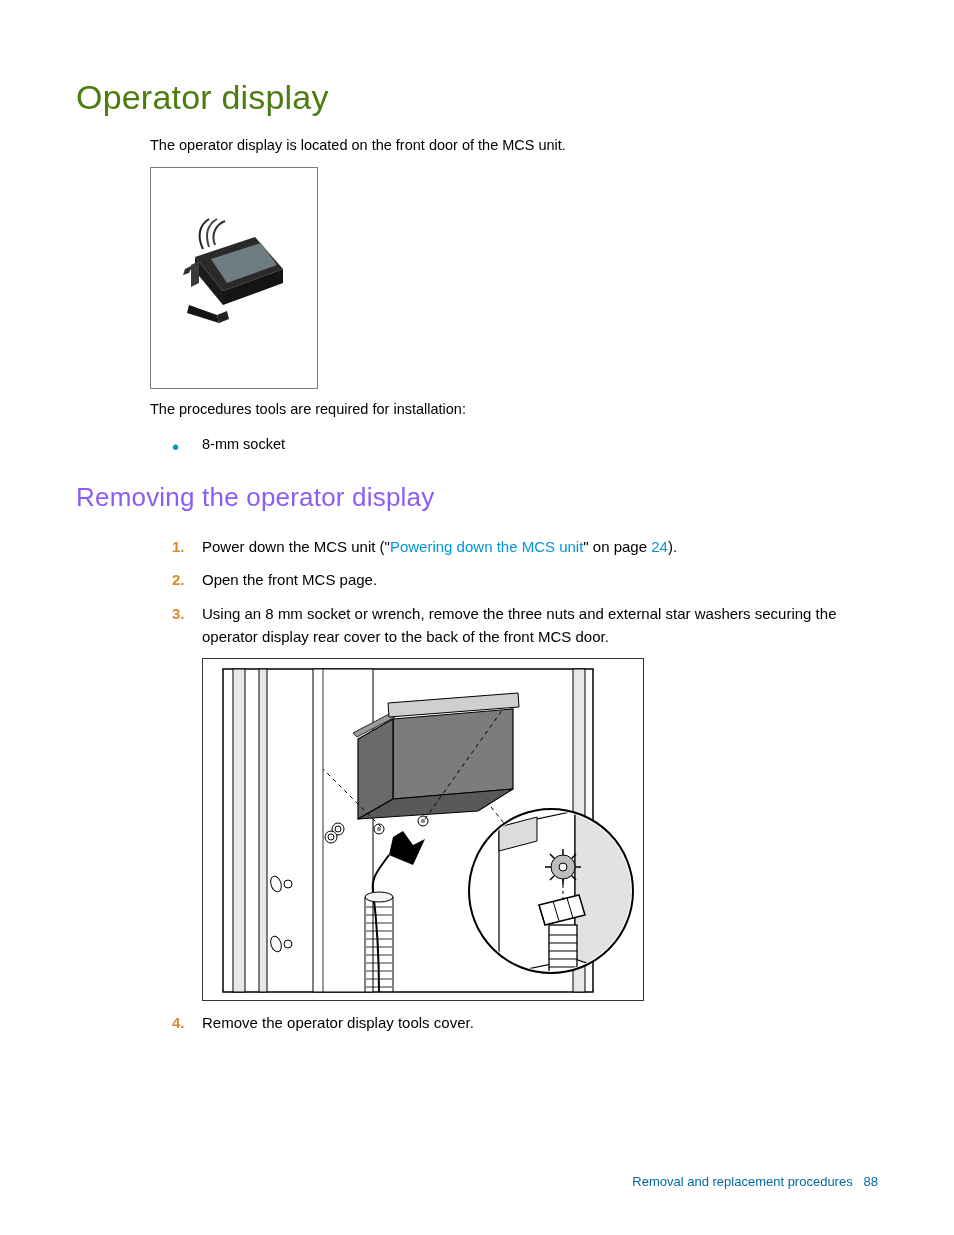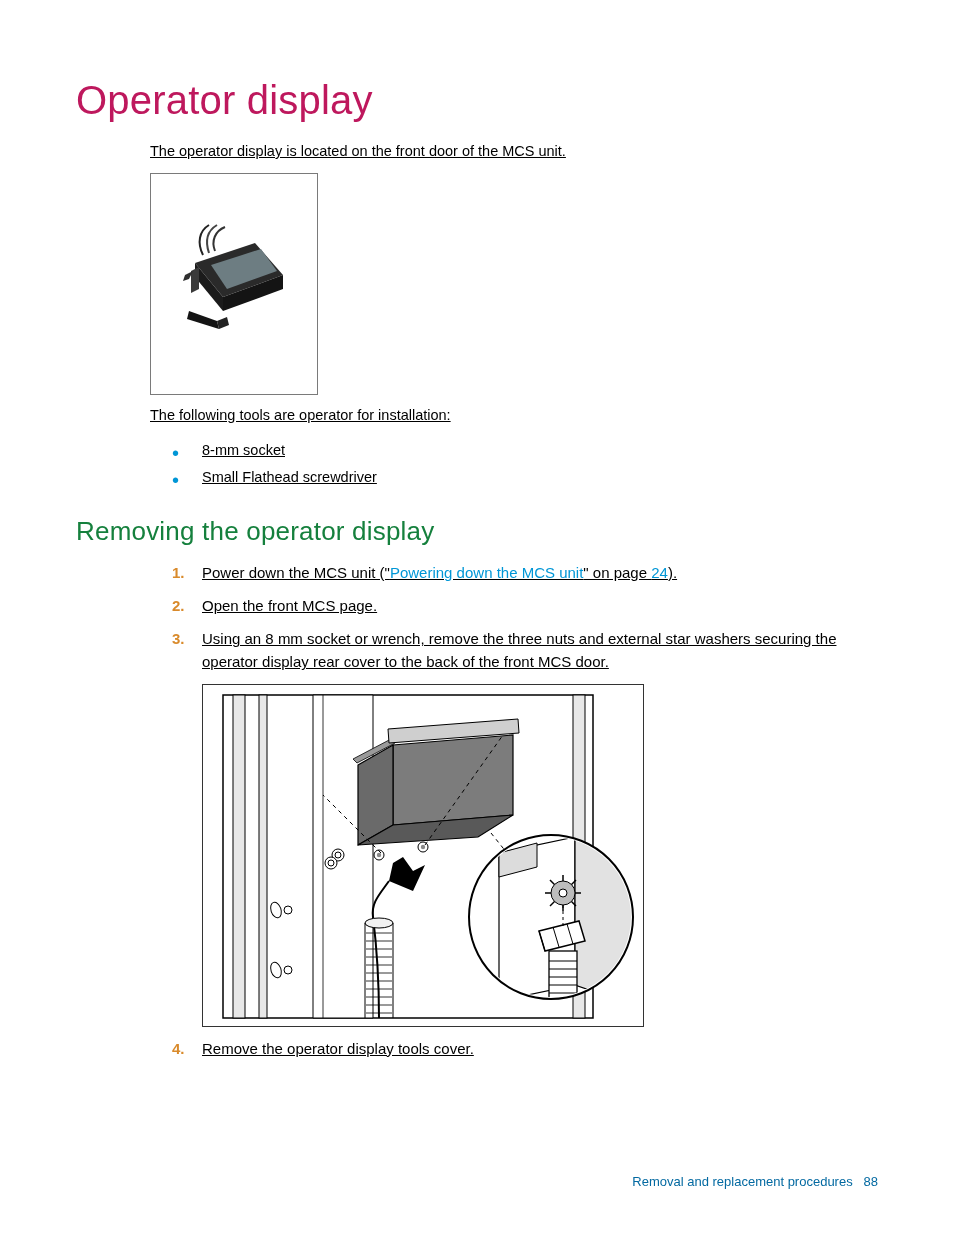--- a/index.html
+++ b/index.html
@@ -1,20 +1,20 @@
 <!DOCTYPE html>
 <html><head>
 <meta charset="utf-8">
 <style>
   * { box-sizing: border-box; margin: 0; padding: 0; }
   html, body { width: 954px; height: 1235px; background: #fff; font-family: Arial, Helvetica, sans-serif; color: #000; }
   .page { padding: 78px 76px 40px 76px; position: relative; height: 100%; }
-  h1 { font-size: 40px; font-weight: 400; color: #be185d; margin-bottom: 18px; letter-spacing: 0.2px; }
-  h2 { font-size: 26px; font-weight: 400; color: #15803d; margin-top: 24px; margin-bottom: 14px; letter-spacing: 0.2px; }
-  .indent { margin-left: 74px; text-decoration: underline; }
+  h1 { font-size: 34px; font-weight: 400; color: #4d7c0f; margin-bottom: 18px; letter-spacing: 0.2px; }
+  h2 { font-size: 26px; font-weight: 400; color: #8b5cf6; margin-top: 24px; margin-bottom: 22px; letter-spacing: 0.2px; }
+  .indent { margin-left: 74px; }
   p { font-size: 14.5px; line-height: 1.5; margin-bottom: 10px; }
   .img-frame { border: 1px solid #7a7a7a; width: 168px; height: 222px; margin: 6px 0 10px 0; display: flex; align-items: center; justify-content: center; background: #fff; }
   .photo { width: 130px; height: 130px; position: relative; }
   ul.bullets { list-style: none; margin: 8px 0 12px 22px; }
   ul.bullets li { font-size: 14.5px; line-height: 1.9; position: relative; padding-left: 30px; }
   ul.bullets li::before { content: "•"; color: #0096d6; font-size: 20px; position: absolute; left: 0; top: -3px; }
   ol.steps { list-style: none; margin: 4px 0 0 22px; counter-reset: step; }
   ol.steps li { font-size: 15px; line-height: 1.55; position: relative; padding-left: 30px; margin-bottom: 10px; counter-increment: step; }
   ol.steps li::before { content: counter(step) "."; color: #d98a2b; font-weight: bold; position: absolute; left: 0; top: 0; }
   .link { color: #0096d6; }
@@ -44,25 +44,24 @@
             <path d="M46 32 C 42 22, 46 12, 56 8" stroke="#333" stroke-width="2" fill="none"></path>
             <polygon points="22,52 30,48 30,70 22,74" fill="#3a3a3a"></polygon>
             <polygon points="20,92 48,102 50,110 18,100" fill="#141414"></polygon>
             <polygon points="50,110 60,106 58,98 48,102" fill="#222"></polygon>
             <polygon points="24,52 16,56 14,62 20,60" fill="#2f2f2f"></polygon>
           </g>
         </svg>
       </div>
     </div>
 
-    <p>The following tools are operator for installation:</p>
+    <p>The procedures tools are required for installation:</p>
 
     <ul class="bullets">
       <li>8-mm socket</li>
-      <li>Small Flathead screwdriver</li>
     </ul>
   </div>
 
   <h2>Removing the operator display</h2>
 
   <div class="indent">
     <ol class="steps">
       <li>
         <span>Power down the MCS unit ("</span><span class="link">Powering down the MCS unit</span><span>" on page </span><span class="link">24</span><span>).</span>
       </li>

